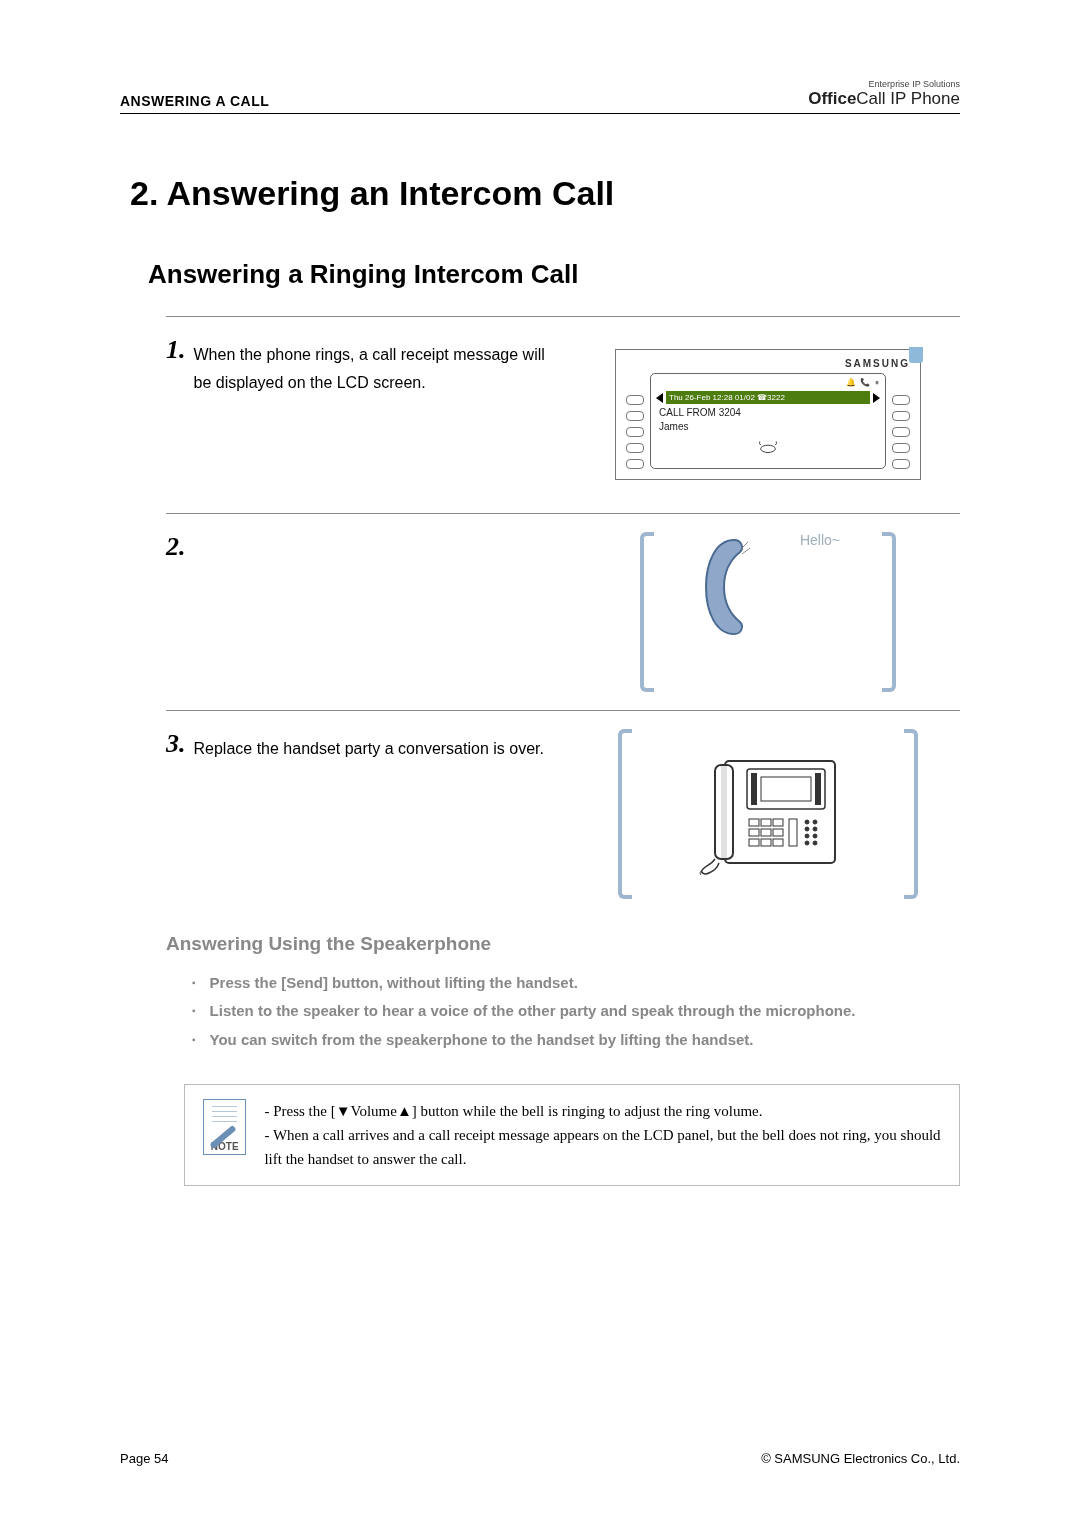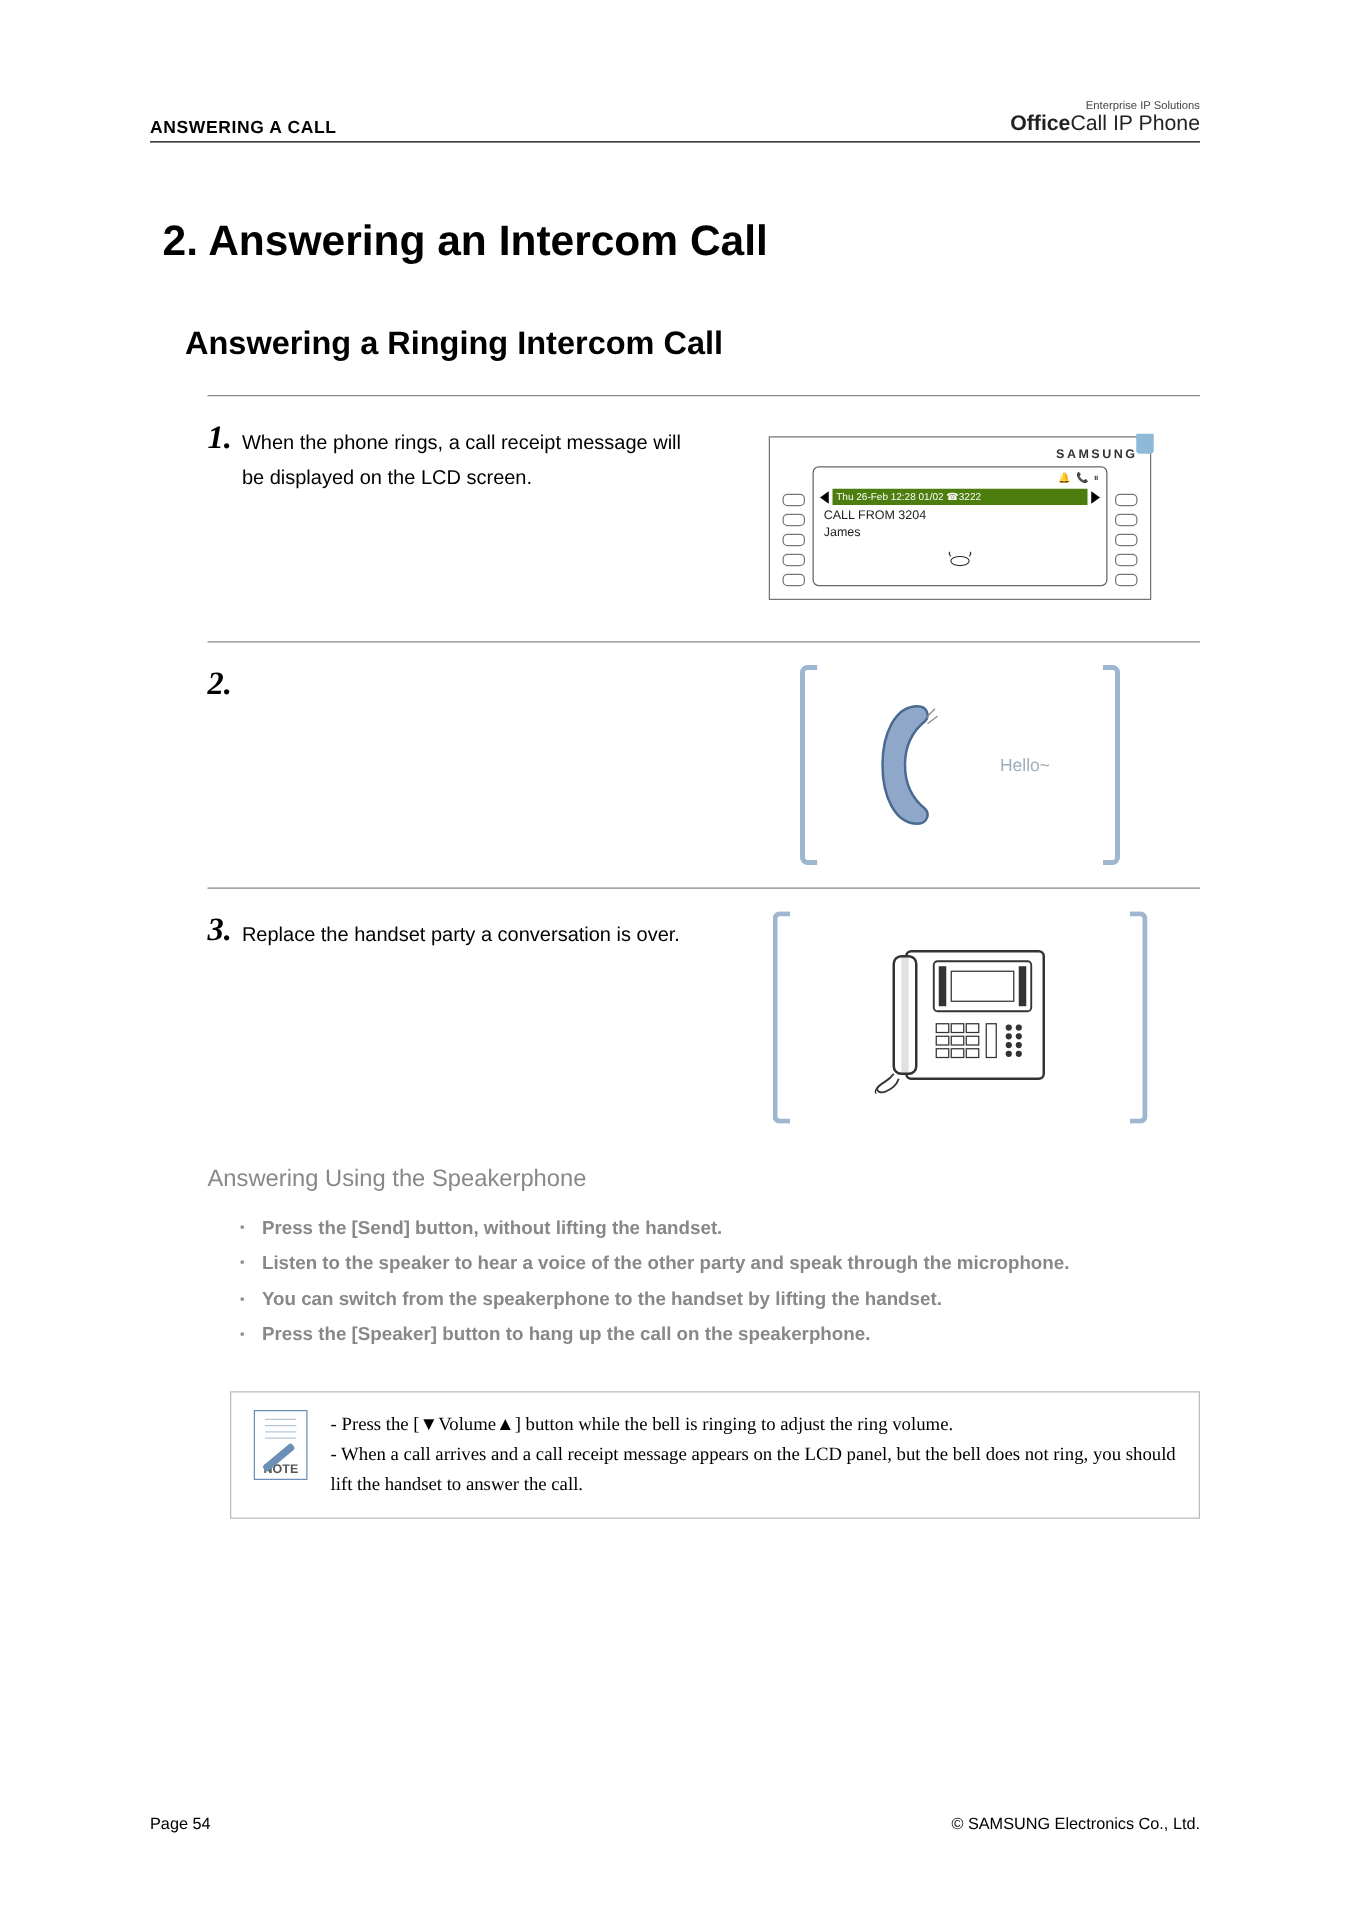--- a/index.html
+++ b/index.html
@@ -13,21 +13,21 @@
   .hr-brand b { font-weight: 900; }
   .main-title { font-size: 34px; font-family: Arial, sans-serif; margin-top: 60px; margin-left: 10px; }
   .sub-title { font-size: 26px; font-weight: bold; margin-top: 46px; margin-left: 28px; }
   .steps { margin-top: 26px; margin-left: 46px; }
   .hr { border: none; border-top: 1px solid #888; margin: 18px 0; }
   .step-row { display: flex; gap: 20px; align-items: flex-start; margin-top: 10px; }
   .step-text { flex: 0 0 390px; display: flex; gap: 8px; font-size: 16px; line-height: 1.8; }
   .step-num { font-size: 26px; font-style: italic; font-family: "Times New Roman", serif; font-weight: bold; line-height: 1; margin-top: 2px; }
   .step-body { margin-top: 6px; }
   .step-img { flex: 1; display: flex; justify-content: center; align-items: center; min-height: 160px; }
-  .section-h3 { font-size: 19px; font-weight: normal; color: #888; margin-top: 34px; margin-left: 46px; }
+  .section-h3 { font-size: 19px; font-weight: bold; color: #888; margin-top: 34px; margin-left: 46px; }
   .bullets { margin-top: 14px; margin-left: 72px; list-style: none; }
   .bullets li { font-size: 15px; font-weight: bold; color: #888; line-height: 1.9; display: flex; gap: 14px; }
   .bullets li::before { content: "▪"; font-size: 10px; margin-top: 4px; color: #888; }
   .note-box { border: 1px solid #bbb; margin: 30px 0 0 64px; padding: 14px 18px; display: flex; gap: 18px; align-items: flex-start; }
   .note-icon { width: 56px; height: 56px; border: 1px solid #6b8fb5; display: flex; flex-direction: column; align-items: center; justify-content: flex-end; padding-bottom: 2px; font-size: 10px; font-weight: bold; color: #555; position: relative; background: linear-gradient(#fff 60%, #fff); }
   .note-icon-lines { position: absolute; top: 6px; left: 8px; right: 8px; }
   .note-icon-lines span { display: block; border-top: 1px solid #b7c7da; margin-bottom: 4px; }
   .note-pen { position: absolute; width: 30px; height: 6px; background: #6b8fb5; transform: rotate(-40deg); bottom: 14px; left: 4px; border-radius: 2px; }
   .note-text { font-size: 15px; font-family: "Times New Roman", serif; line-height: 1.6; }
   .footer { position: absolute; bottom: 60px; left: 120px; right: 120px; display: flex; justify-content: space-between; font-size: 13px; }
@@ -42,21 +42,21 @@
   .lcd-status { text-align: right; font-size: 8px; letter-spacing: 1px; color: #555; }
   .lcd-bar { display: flex; align-items: center; gap: 3px; }
   .lcd-bar-mid { flex: 1; background: #4d7c0f; color: #fff; font-size: 8px; padding: 2px 3px; white-space: nowrap; overflow: hidden; }
   .lcd-tri { width: 0; height: 0; border-top: 5px solid transparent; border-bottom: 5px solid transparent; }
   .lcd-tri.l { border-right: 7px solid #000; }
   .lcd-tri.r { border-left: 7px solid #000; }
   .lcd-line { font-size: 10px; padding-left: 3px; }
   .lcd-ring { text-align: center; margin-top: 4px; }
   .lcd-ring svg { width: 22px; height: 16px; }
   
-  .hs-frame { width: 256px; height: 160px; position: relative; display: flex; justify-content: center; align-items: center; }
+  .hs-frame { width: 256px; height: 160px; position: relative; display: flex; justify-content: center; }
   .hs-bracket { position: absolute; top: 0; bottom: 0; width: 14px; border: 4px solid #9fb6d1; }
   .hs-bracket.left { left: 0; border-right: none; border-radius: 6px 0 0 6px; }
   .hs-bracket.right { right: 0; border-left: none; border-radius: 0 6px 6px 0; }
   .hs-hello { color: #9faeb8; font-size: 14px; margin-left: 48px; }
   
   .ph-frame { width: 300px; height: 170px; position: relative; display: flex; justify-content: center; align-items: center; }
   .ph-bracket { position: absolute; top: 0; bottom: 0; width: 14px; border: 4px solid #9fb6d1; }
   .ph-bracket.left { left: 0; border-right: none; border-radius: 6px 0 0 6px; }
   .ph-bracket.right { right: 0; border-left: none; border-radius: 0 6px 6px 0; }
 </style>
@@ -194,23 +194,20 @@
   <ul class="bullets">
     <li>
         <span>Press the [Send] button, without lifting the handset.</span>
       </li>
     <li>
         <span>Listen to the speaker to hear a voice of the other party and speak through the microphone.</span>
       </li>
     <li>
         <span>You can switch from the speakerphone to the handset by lifting the handset.</span>
       </li>
-    <li>
-        <span>Press the [Speaker] button to hang up the call on the speakerphone.</span>
-      </li>
   </ul>
 
   <div class="note-box">
     <div class="note-icon">
       <div class="note-icon-lines">
           <span></span>
           <span></span>
           <span></span>
           <span></span>
         </div>

